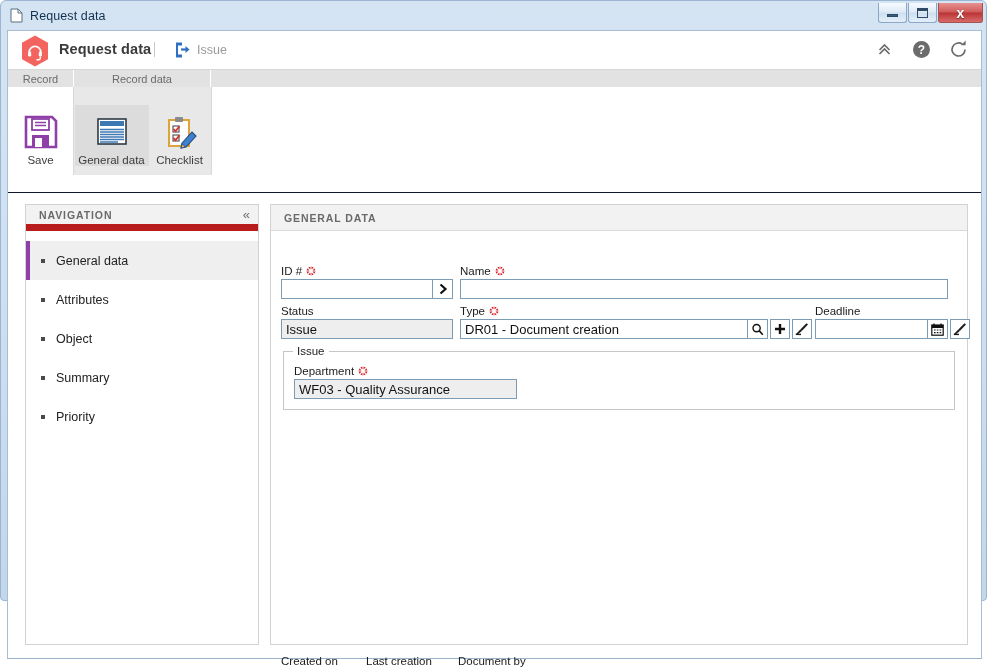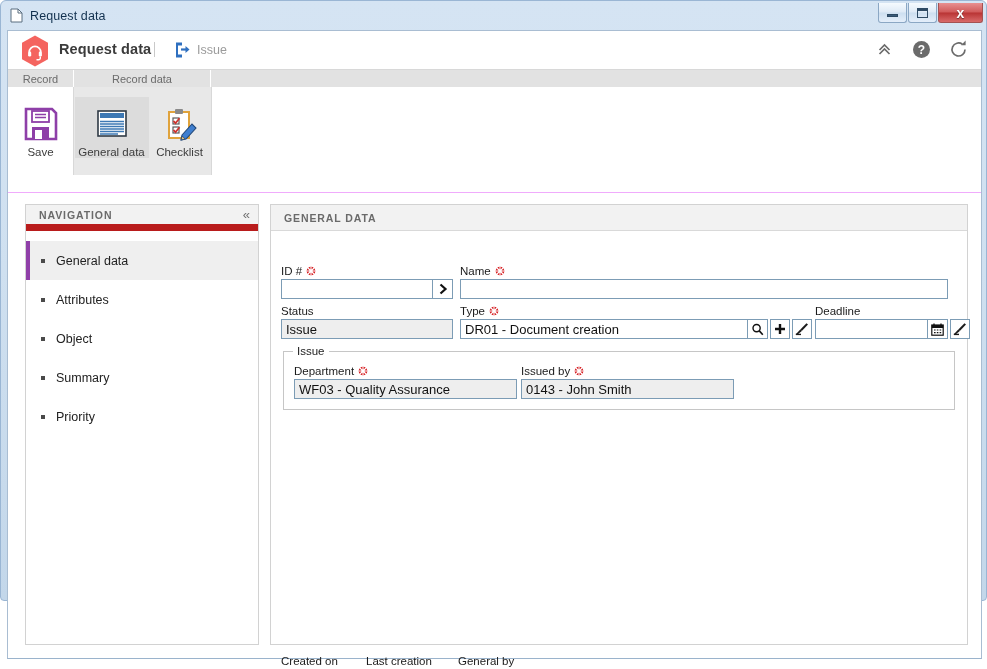--- a/index.html
+++ b/index.html
@@ -154,21 +154,21 @@
     width: 21px; height: 21px;
     display: flex; align-items: center; justify-content: center;
     cursor: pointer;
   }
 
   
   .ribbon {
     position: absolute;
     left: 0; top: 39px;
     width: 973px; height: 123px;
-    background: #f0abfc;
+    background: #0f172a;
     box-sizing: border-box;
   }
   .ribbon-tabrow {
     position: absolute;
     left: 0; top: 0;
     width: 973px; height: 17px;
     background: #ffffff;
     display: flex;
   }
   .rtab {
@@ -192,21 +192,21 @@
     width: 973px; height: 105px;
     background: #ffffff;
     display: flex;
     box-sizing: border-box;
   }
   .rgroup {
     height: 88px;
     box-sizing: border-box;
     display: flex;
     align-items: flex-start;
-    padding-top: 10px;
+    padding-top: 18px;
   }
   .rgroup.g1 { width: 66px; border-right: 1px solid #d8d8d8; justify-content: center; }
   .rgroup.g2 { width: 137px; background: #e8e8e8; justify-content: center; }
   .rgroup.grest { flex: 1 1 auto; border-left: 1px solid #d8d8d8; background: #ffffff; }
 
   .rbtn {
     width: 62px;
     display: flex;
     flex-direction: column;
     align-items: center;
@@ -664,55 +664,40 @@
                     <path d="M5 0.8 v8.4 M0.8 5 h8.4 M2 2 l6 6 M8 2 l-6 6" stroke="#ffffff" stroke-width="1.1"></path>
                     <circle cx="5" cy="5" r="1.5" fill="#ffffff"></circle>
                   </svg>
                 </span>
               </div>
               <div class="inputrow">
                 <input class="tinput ro" style="width: 223px;" readonly="" value="WF03 - Quality Assurance">
               </div>
             </div>
 
-            <div class="fld" style="left:237px; top:12px;">
-              <div class="flabel">
-                <span>Issued by</span>
-                <span class="req">
-                  <svg width="10" height="10" viewBox="0 0 10 10">
-                    <circle cx="5" cy="5" r="4.3" fill="#d51c20"></circle>
-                    <path d="M5 0.8 v8.4 M0.8 5 h8.4 M2 2 l6 6 M8 2 l-6 6" stroke="#ffffff" stroke-width="1.1"></path>
-                    <circle cx="5" cy="5" r="1.5" fill="#ffffff"></circle>
-                  </svg>
-                </span>
-              </div>
-              <div class="inputrow">
-                <input class="tinput ro" style="width: 213px;" readonly="" value="0143 - John Smith">
-              </div>
-            </div>
 
           </div>
 
           <div class="fld" style="left:10px; top:423px;">
             <div class="flabel">
               <span>Created on</span>
             </div>
 
           </div>
 
           <div class="fld" style="left:95px; top:423px;">
             <div class="flabel">
               <span>Last creation</span>
             </div>
 
           </div>
 
           <div class="fld" style="left:187px; top:423px;">
             <div class="flabel">
-              <span>General by</span>
+              <span>Document by</span>
             </div>
 
           </div>
 
         </div>
       </div>
 
     </div>
   </div>
 </div>

